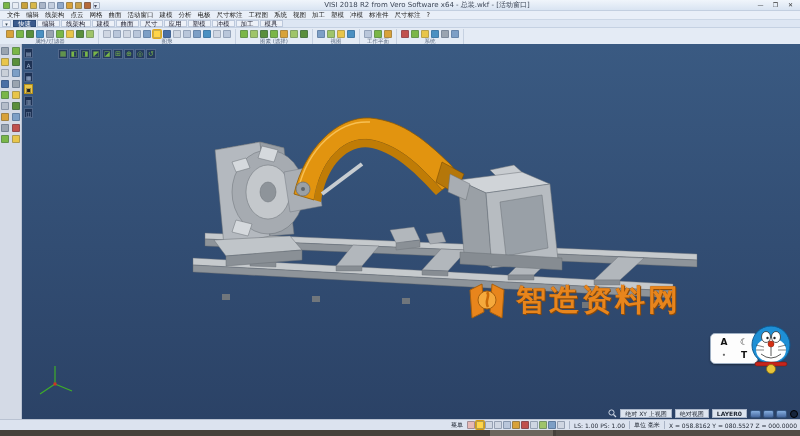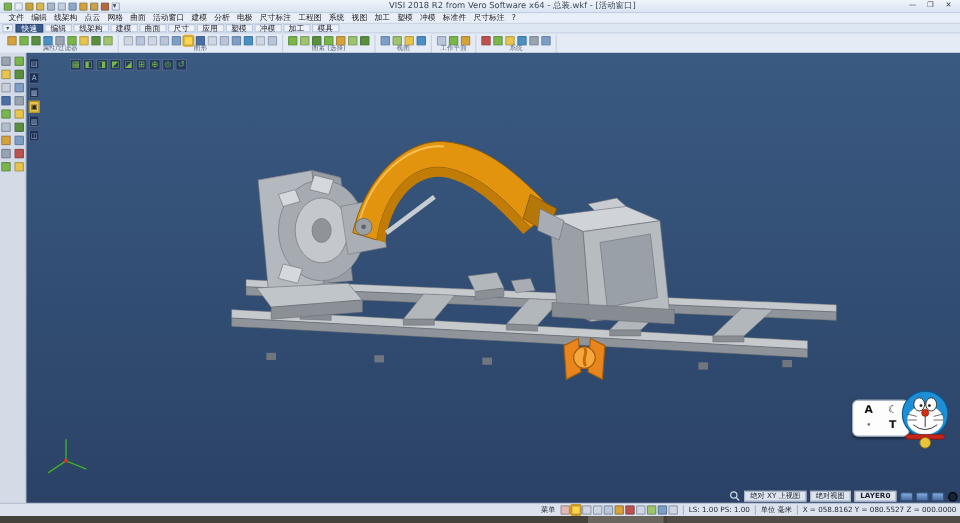--- a/index.html
+++ b/index.html
@@ -354,20 +354,21 @@
           <span class="dc-btn">◫</span>
         </div>
 
       <div class="watermark">
         <svg width="42" height="38" viewBox="0 0 42 38">
           <path d="M4,8 L16,2 L18,30 L6,36 Z" fill="#e8851c" stroke="#a8600e" stroke-width="1"></path>
           <path d="M38,8 L26,2 L24,30 L36,36 Z" fill="#e8851c" stroke="#a8600e" stroke-width="1"></path>
           <circle cx="21" cy="18" r="9" fill="#f5a93c" stroke="#a8600e" stroke-width="1"></circle>
           <path d="M21,10 C 25,14 18,18 22,25" fill="none" stroke="#c96a08" stroke-width="2.5"></path>
         </svg>
+        <span class="wm-text">智造资料网</span>
       </div>
 
       <div class="ime-box">
         <span class="ime-key">A</span>
         <span class="ime-key">☾</span>
         <span class="ime-key" style="font-size:6px;color:#666;">•</span>
         <span class="ime-key">T</span>
       </div>
       <svg class="doraemon" width="46" height="52" viewBox="0 0 46 52">
         <circle cx="23" cy="20" r="19" fill="#1e8fd5" stroke="#0d5a92" stroke-width="1"></circle>

